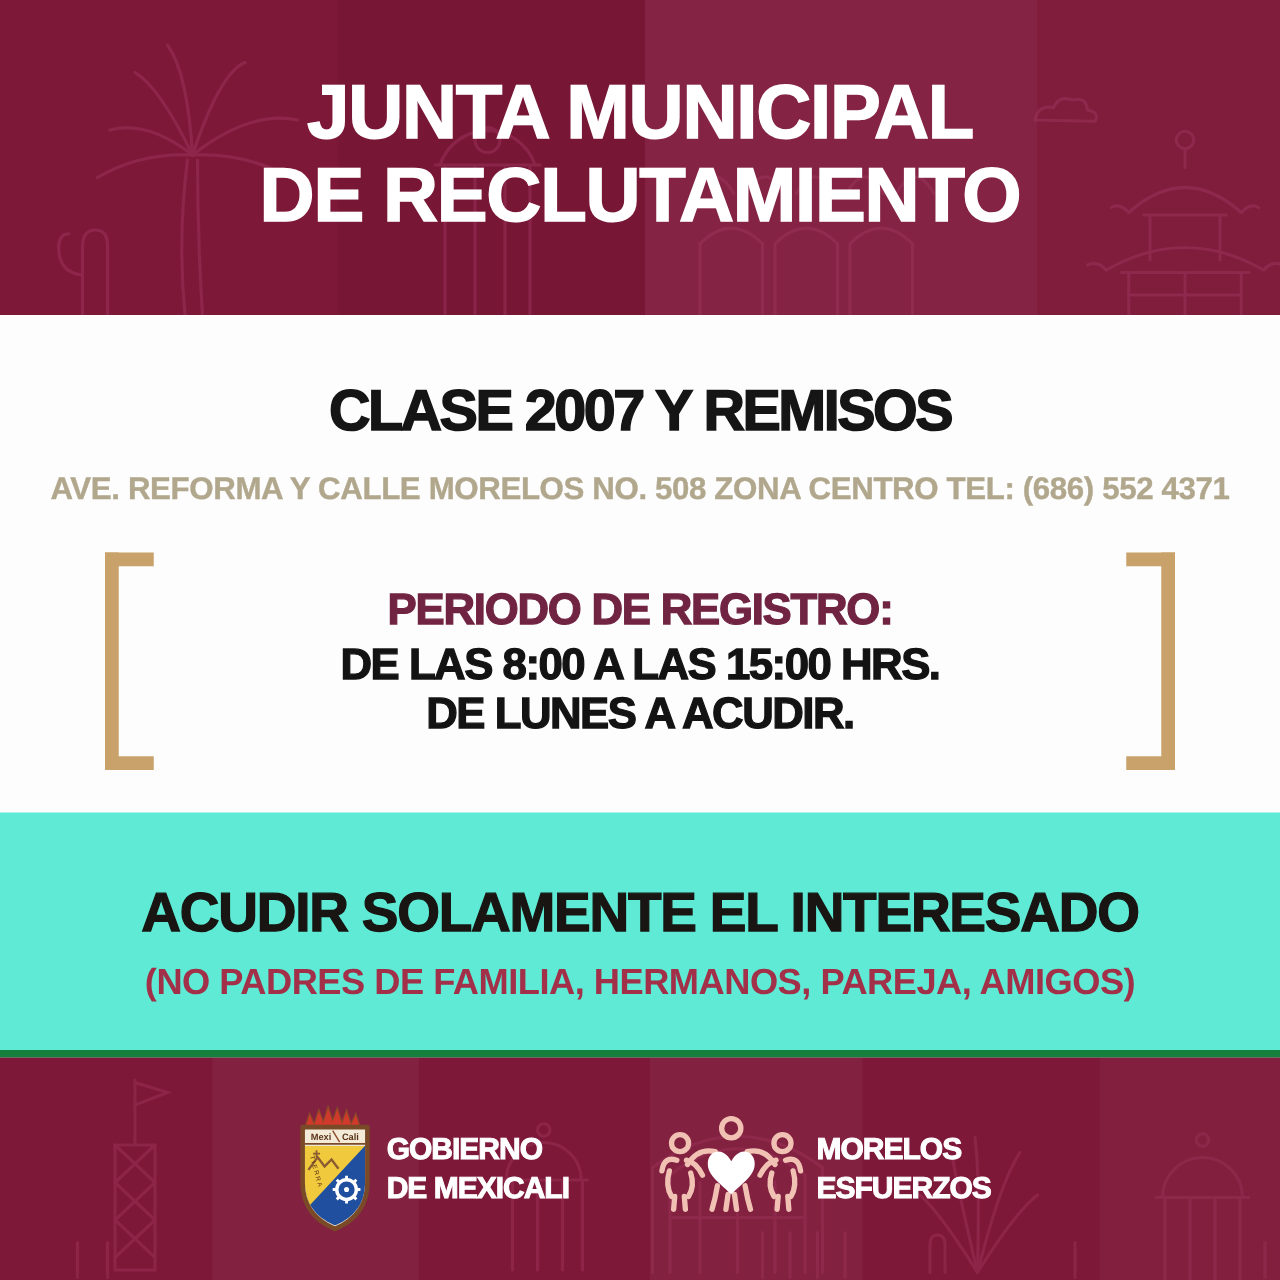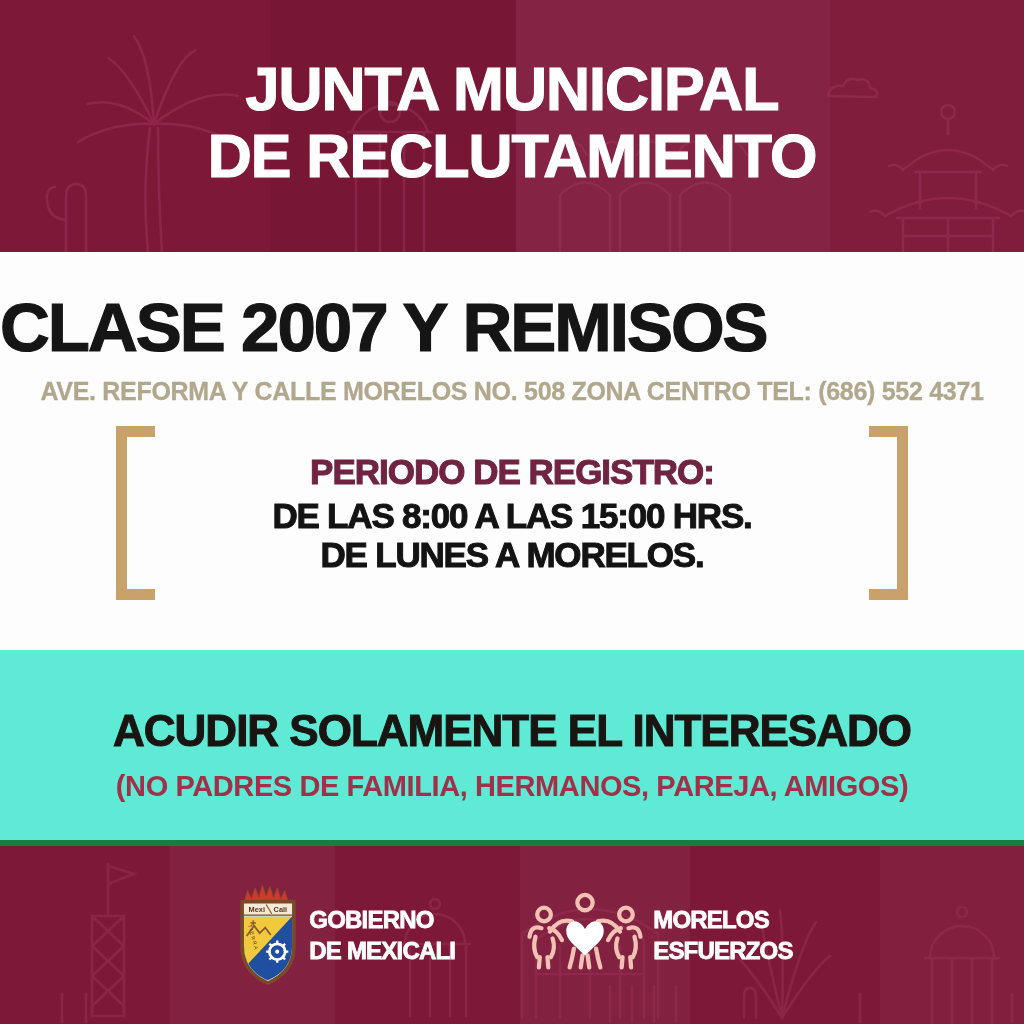--- a/index.html
+++ b/index.html
@@ -16,30 +16,30 @@
   .band-bottom{top:846px;height:178px;background:#7e1839;}
   .stripe{position:absolute;top:0;bottom:0;}
   .deco{position:absolute;left:0;top:0;pointer-events:none;}
   
   .heavy{font-weight:bold;letter-spacing:-1px;-webkit-text-stroke:1.2px currentColor;}
   .title{
     position:relative;text-align:center;color:#ffffff;
     font-size:61px;line-height:67px;padding-top:56px;
   }
   .main-heading{
-    text-align:left;color:#151515;font-size:69px;line-height:72px;
+    text-align:center;color:#151515;font-size:46px;line-height:72px;
     padding-top:40px;letter-spacing:-2px;
   }
   .address{
     text-align:center;color:#b1a78d;font-size:25px;letter-spacing:-0.3px;
     margin-top:13px;font-weight:bold;-webkit-text-stroke:0.3px currentColor;
   }
   
   .reg-wrap{
-    width:792px;margin:20px auto 0 auto;display:flex;align-items:center;
+    width:856px;margin:36px auto 0 auto;display:flex;align-items:center;
     justify-content:space-between;
   }
   .bracket{width:28px;height:152px;border:0 solid #c9a26b;}
   .bracket-left{border-left-width:11px;border-top-width:11px;border-bottom-width:11px;}
   .bracket-right{border-right-width:11px;border-top-width:11px;border-bottom-width:11px;}
   .reg-text{flex:1;text-align:center;}
   .reg-label{color:#702442;font-size:35px;font-weight:bold;letter-spacing:-1px;
     -webkit-text-stroke:1px currentColor;margin-bottom:4px;}
   .reg-line{color:#131313;font-size:35px;line-height:39px;font-weight:bold;
     letter-spacing:-1.2px;-webkit-text-stroke:1px currentColor;}
@@ -143,21 +143,21 @@
 
   <div class="band band-white">
     <div class="main-heading heavy">CLASE 2007 Y REMISOS</div>
     <div class="address">AVE. REFORMA Y CALLE MORELOS NO. 508 ZONA CENTRO TEL: (686) 552 4371</div>
 
     <div class="reg-wrap">
       <div class="bracket bracket-left"></div>
       <div class="reg-text">
         <div class="reg-label">PERIODO DE REGISTRO:</div>
         <div class="reg-line">DE LAS 8:00 A LAS 15:00 HRS.</div>
-        <div class="reg-line">DE LUNES A MORELOS.</div>
+        <div class="reg-line">DE LUNES A ACUDIR.</div>
       </div>
       <div class="bracket bracket-right"></div>
     </div>
   </div>
 
   <div class="band band-tan">
     <div class="notice-main">ACUDIR SOLAMENTE EL INTERESADO</div>
     <div class="notice-sub">(NO PADRES DE FAMILIA, HERMANOS, PAREJA, AMIGOS)</div>
   </div>
 

